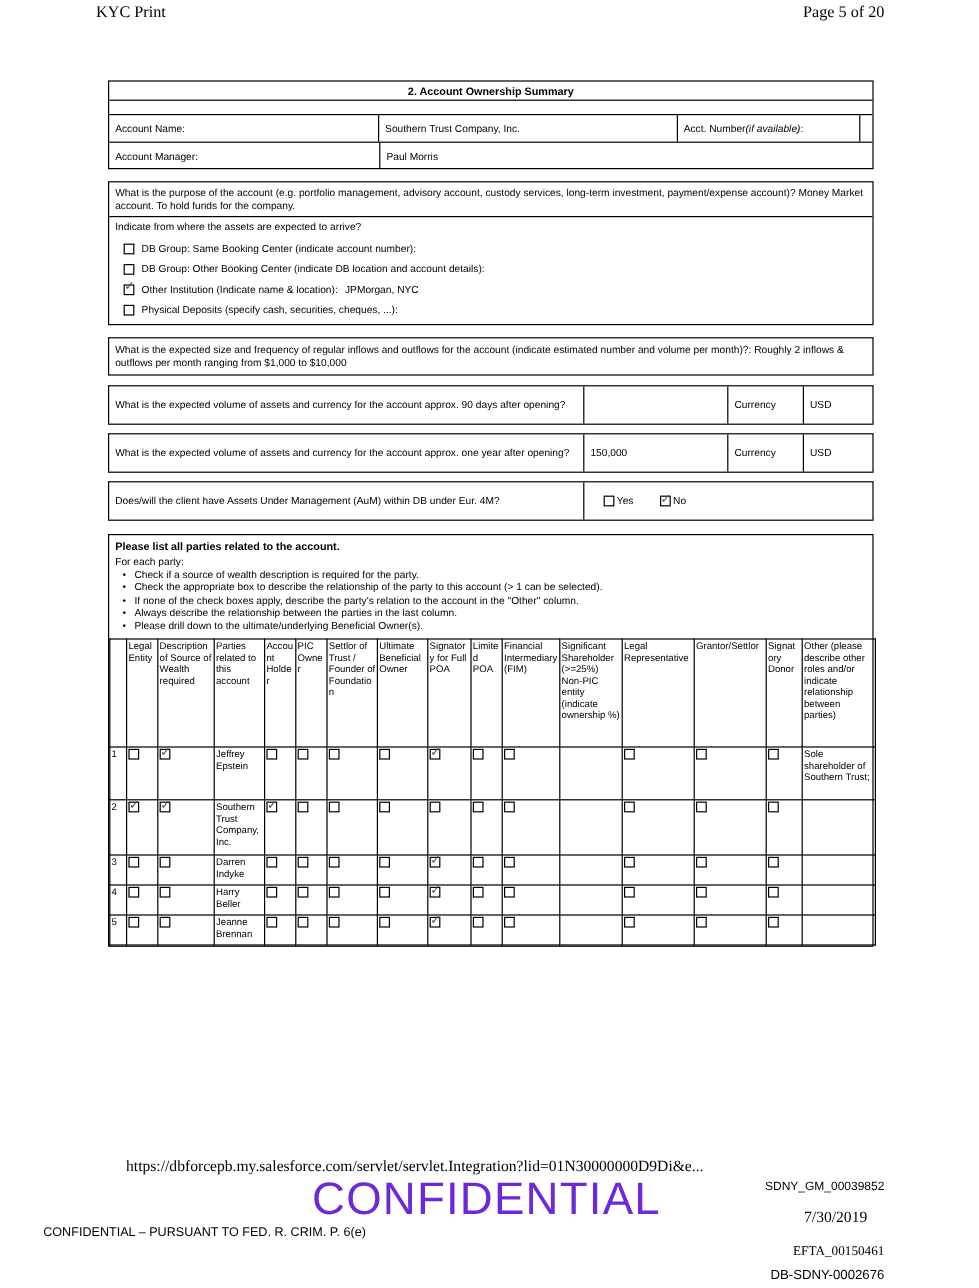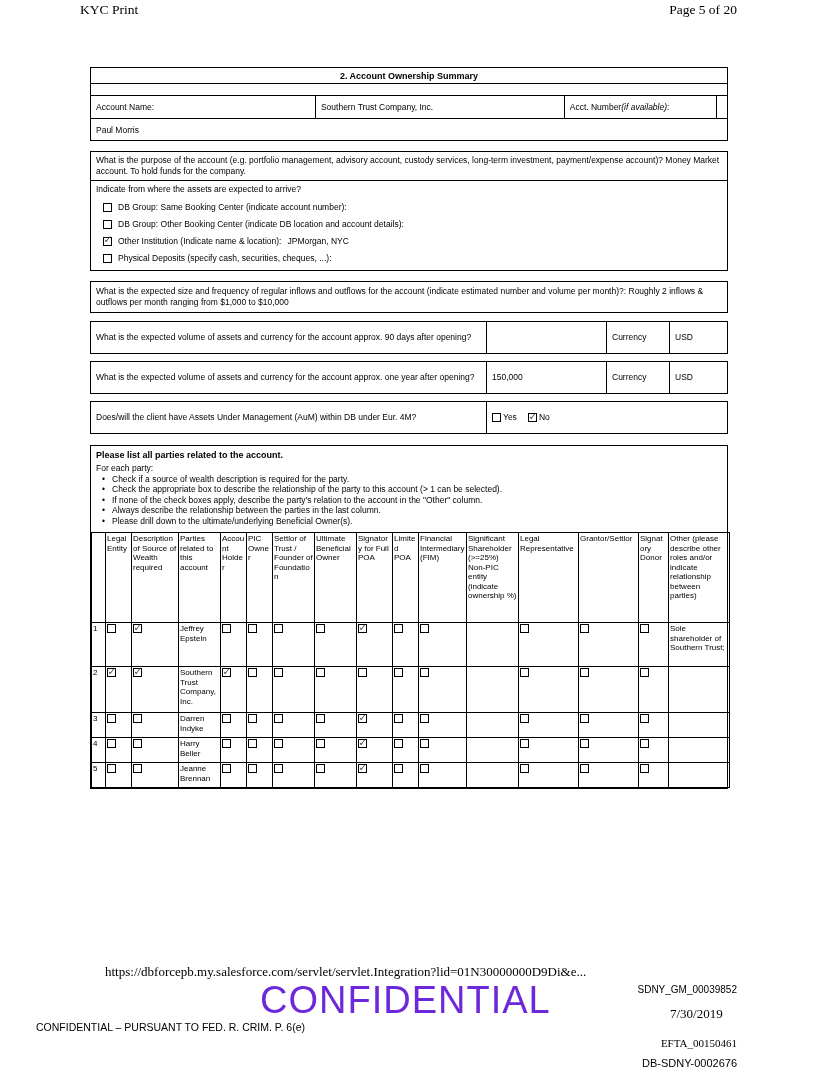--- a/index.html
+++ b/index.html
@@ -52,21 +52,21 @@
   .textblock { padding: 4px 5px; }
   .vrow { display: flex; min-height: 33px; }
   .vrow .c { border-left: 1px solid #000; display: flex; align-items: center;
     padding: 2px 5px; font-size: 8.5px; line-height: 10.5px; }
   .vrow .c:first-child { border-left: none; }
   .w-q { width: 395px; font-size: 8px; }
   .w-val { width: 120px; }
   .w-cur { width: 63px; }
   .w-usd { flex: 1; }
   .yn { display: flex; align-items: center; gap: 3px; }
-  .yn .grp { display: flex; align-items: center; gap: 2px; margin-right: 8px; }
+  .yn .grp { display: flex; align-items: center; gap: 2px; margin-right: 8px; margin-left: 11px; }
 
   
   .pintro { padding: 4px 5px 6px; }
   .pintro .hd { font-size: 9px; font-weight: bold; margin-bottom: 3px; }
   .pintro .sub { font-size: 8.5px; line-height: 10.5px; }
   .bullet-line { display: flex; gap: 4px; font-size: 8.5px; line-height: 10.5px;
     margin-left: 6px; }
   .bullet-line .b { width: 6px; flex: none; }
 
   table.parties { width: 100%; border-collapse: collapse; table-layout: fixed;
@@ -114,20 +114,21 @@
       <div class="c aw1">Account Name:</div>
       <div class="c aw2">Southern Trust Company, Inc.</div>
       <div class="c aw3">
         <span>Acct. Number </span>
           <span class="it">(if available)</span>
           <span>:</span>
       </div>
       <div class="c awfill"></div>
     </div>
     <div class="arow">
+      <div class="c aw1">Account Manager:</div>
       <div class="c awfill">Paul Morris</div>
     </div>
   </div>
 
   <div class="block" style="margin-top:10px">
     <div class="purpose fs">
       <span>What is the purpose of the account (e.g. portfolio management, advisory account, custody services, long-term investment, payment/expense account)?</span>
       <span>Money Market account. To hold funds for the company.</span>
     </div>
     <div class="arrival">

